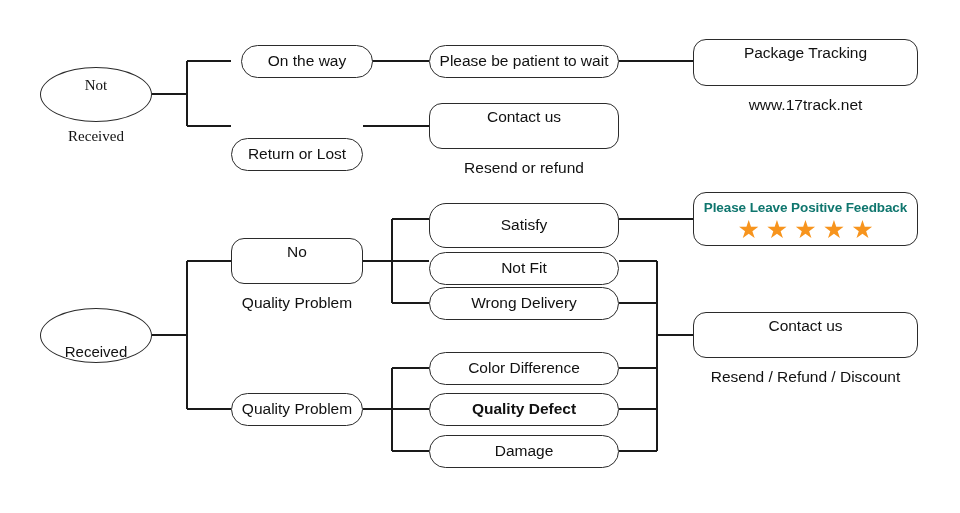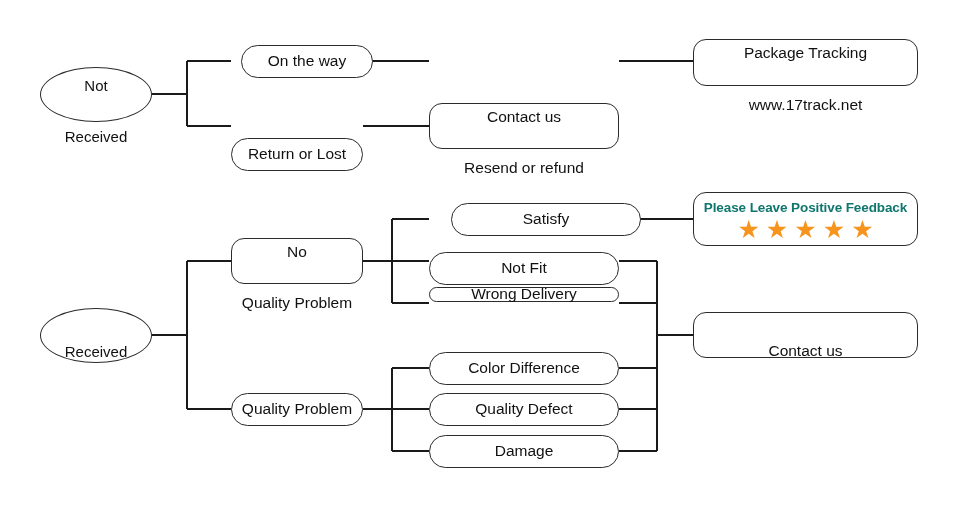--- a/index.html
+++ b/index.html
@@ -113,33 +113,36 @@
 
     <line x1="619" y1="261" x2="657" y2="261"></line>
     <line x1="619" y1="303" x2="657" y2="303"></line>
     <line x1="619" y1="368" x2="657" y2="368"></line>
     <line x1="619" y1="409" x2="657" y2="409"></line>
     <line x1="619" y1="451" x2="657" y2="451"></line>
     <line x1="657" y1="261" x2="657" y2="451"></line>
     <line x1="657" y1="335" x2="693" y2="335"></line>
   </svg>
 
-  <div class="node ellipse" style="left:40px; top:67px; width:112px; height:55px;">
+  <div class="node ellipse" style="left:40px; top:67px; width:112px; height:55px;font-family:Liberation Serif, serif;">
     <span class="nline">Not</span>
     <span class="nline">Received</span>
   </div>
 
   <div class="node rbox" style="left:241px; top:45px; width:132px; height:33px;">
     <span>On the way</span>
   </div>
 
   <div class="node rbox" style="left:231px; top:110px; width:132px; height:33px;margin-top:28px;">
     <span>Return or Lost</span>
   </div>
 
+  <div class="node rbox" style="left:429px; top:45px; width:190px; height:33px;">
+    <span>Please be patient to wait</span>
+  </div>
 
   <div class="node rbox two-line" style="left:429px; top:103px; width:190px; height:46px;">
     <span class="nline">Contact us</span>
     <span class="nline">Resend or refund</span>
   </div>
 
   <div class="node rbox two-line" style="left:693px; top:39px; width:225px; height:47px;">
     <span class="nline">Package Tracking</span>
     <span class="nline">www.17track.net</span>
   </div>
@@ -150,52 +153,53 @@
 
   <div class="node rbox two-line" style="left:231px; top:238px; width:132px; height:46px;">
     <span class="nline">No</span>
     <span class="nline">Quality Problem</span>
   </div>
 
   <div class="node rbox" style="left:231px; top:393px; width:132px; height:33px;">
     <span>Quality Problem</span>
   </div>
 
-  <div class="node rbox" style="left:451px; top:203px; width:190px; height:33px;">
+  <div class="node rbox" style="left:429px; top:203px; width:190px; height:45px;">
     <span>Satisfy</span>
   </div>
 
   <div class="node rbox" style="left:429px; top:252px; width:190px; height:33px;">
     <span>Not Fit</span>
   </div>
 
-  <div class="node rbox" style="left:429px; top:287px; width:190px; height:15px;">
+  <div class="node rbox" style="left:429px; top:287px; width:190px; height:33px;">
     <span>Wrong Delivery</span>
   </div>
 
   <div class="node rbox" style="left:429px; top:352px; width:190px; height:33px;">
     <span>Color Difference</span>
   </div>
 
-  <div class="node rbox" style="left:429px; top:393px; width:190px; height:33px;">
+  <div class="node rbox" style="left:429px; top:393px; width:190px; height:33px;font-weight:bold;">
     <span>Quality Defect</span>
   </div>
 
   <div class="node rbox" style="left:429px; top:435px; width:190px; height:33px;">
     <span>Damage</span>
   </div>
 
   <div class="node feedback" style="left:693px; top:192px; width:225px; height:54px;">
     <span class="fb-text">Please Leave Positive Feedback</span>
     <span class="stars">
         <span class="star" style="color: rgb(247, 148, 29);">★</span>
         <span class="star" style="color: rgb(247, 148, 29);">★</span>
         <span class="star" style="color: rgb(247, 148, 29);">★</span>
         <span class="star" style="color: rgb(247, 148, 29);">★</span>
         <span class="star" style="color: rgb(247, 148, 29);">★</span>
       </span>
   </div>
 
   <div class="node rbox two-line" style="left:693px; top:312px; width:225px; height:46px;">
     <span class="nline">Contact us</span>
+    <span class="nline">Resend / Refund / Discount</span>
   </div>
 
 </div>
 
 </body></html>

